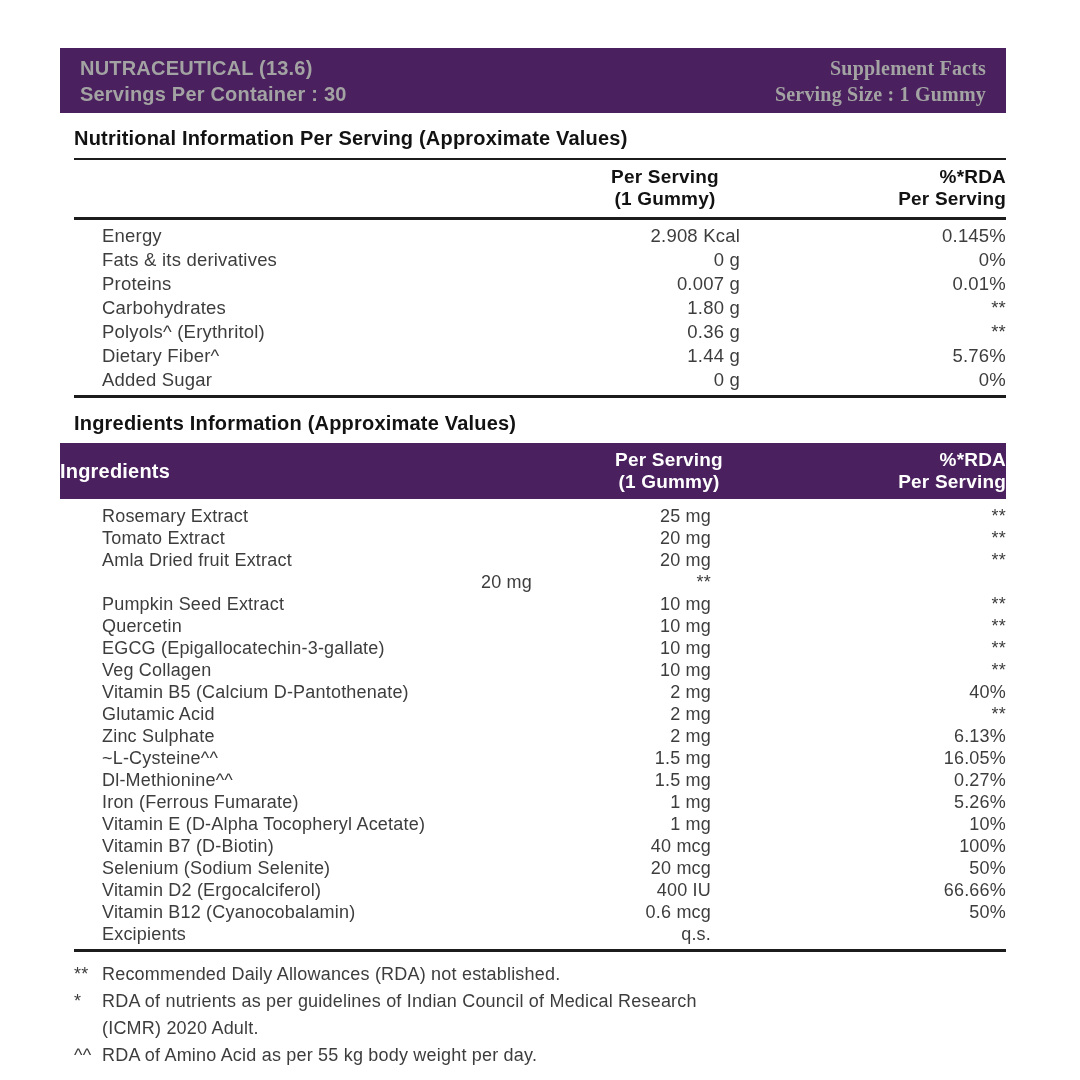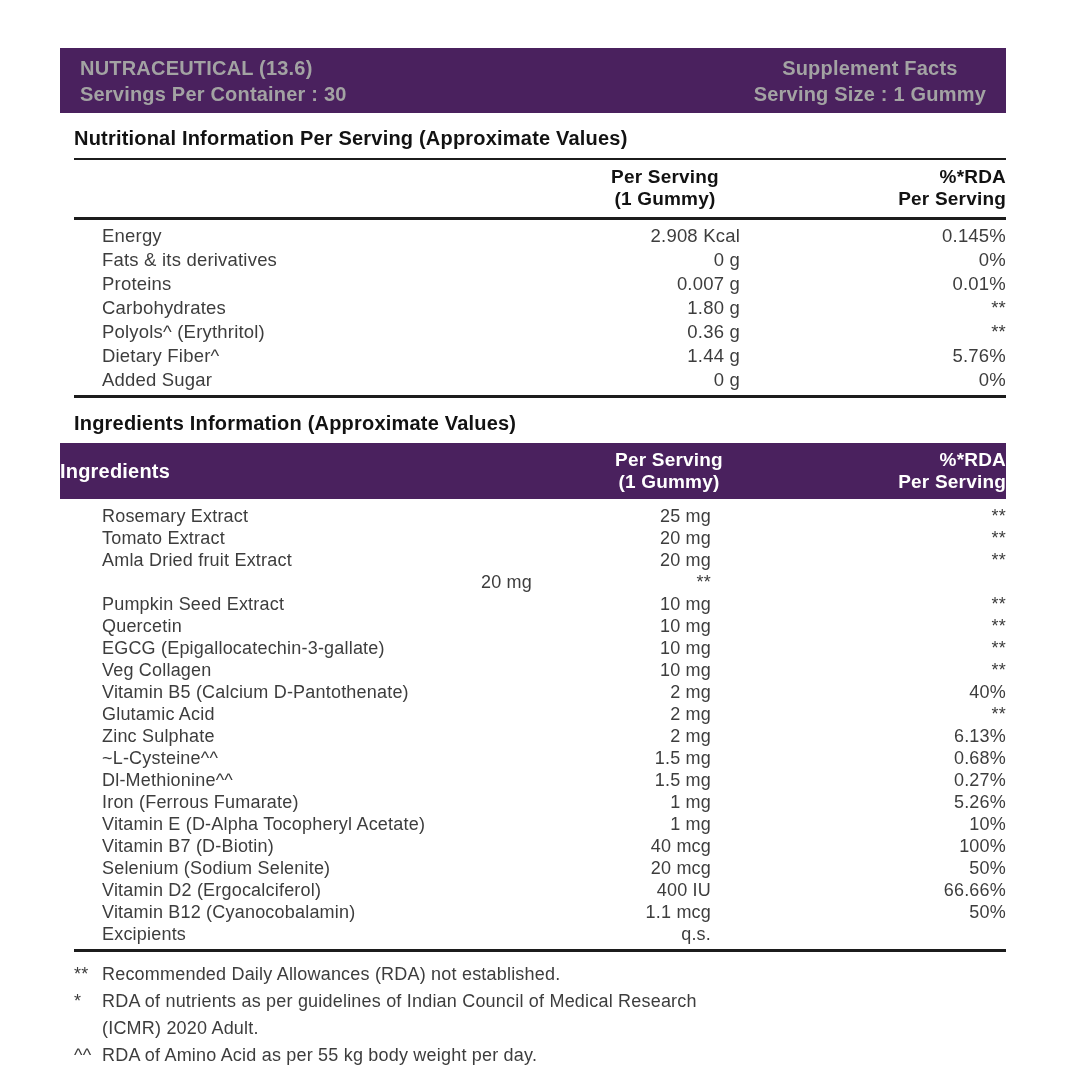--- a/index.html
+++ b/index.html
@@ -30,21 +30,21 @@
     height: 65px;
     display: flex;
     justify-content: space-between;
     align-items: center;
     padding: 0 20px;
     font-weight: bold;
     font-size: 20px;
     line-height: 26px;
     letter-spacing: 0.2px;
   }
-  .top-bar .right-block { text-align: center; }
+  .top-bar .right-block { text-align: right; font-family: Liberation Serif, serif; }
 
   
   .content { margin-left: 14px; }
 
   .section-title {
     font-size: 20px;
     font-weight: bold;
     color: var(--heading);
     margin: 14px 0 8px 0;
     letter-spacing: 0.2px;
@@ -265,21 +265,21 @@
 
         <div class="grid3 t-row">
           <div class="cell-name">Zinc Sulphate</div>
           <div class="cell-amount">2 mg</div>
           <div class="cell-rda">6.13%</div>
         </div>
 
         <div class="grid3 t-row">
           <div class="cell-name">~L-Cysteine^^</div>
           <div class="cell-amount">1.5 mg</div>
-          <div class="cell-rda">0.68%</div>
+          <div class="cell-rda">16.05%</div>
         </div>
 
         <div class="grid3 t-row">
           <div class="cell-name">Dl-Methionine^^</div>
           <div class="cell-amount">1.5 mg</div>
           <div class="cell-rda">0.27%</div>
         </div>
 
         <div class="grid3 t-row">
           <div class="cell-name">Iron (Ferrous Fumarate)</div>
@@ -307,21 +307,21 @@
         </div>
 
         <div class="grid3 t-row">
           <div class="cell-name">Vitamin D2 (Ergocalciferol)</div>
           <div class="cell-amount">400 IU</div>
           <div class="cell-rda">66.66%</div>
         </div>
 
         <div class="grid3 t-row">
           <div class="cell-name">Vitamin B12 (Cyanocobalamin)</div>
-          <div class="cell-amount">1.1 mcg</div>
+          <div class="cell-amount">0.6 mcg</div>
           <div class="cell-rda">50%</div>
         </div>
 
         <div class="grid3 t-row">
           <div class="cell-name">Excipients</div>
           <div class="cell-amount">q.s.</div>
           <div class="cell-rda"></div>
         </div>
       </div>
     <div class="rule-thick"></div>

